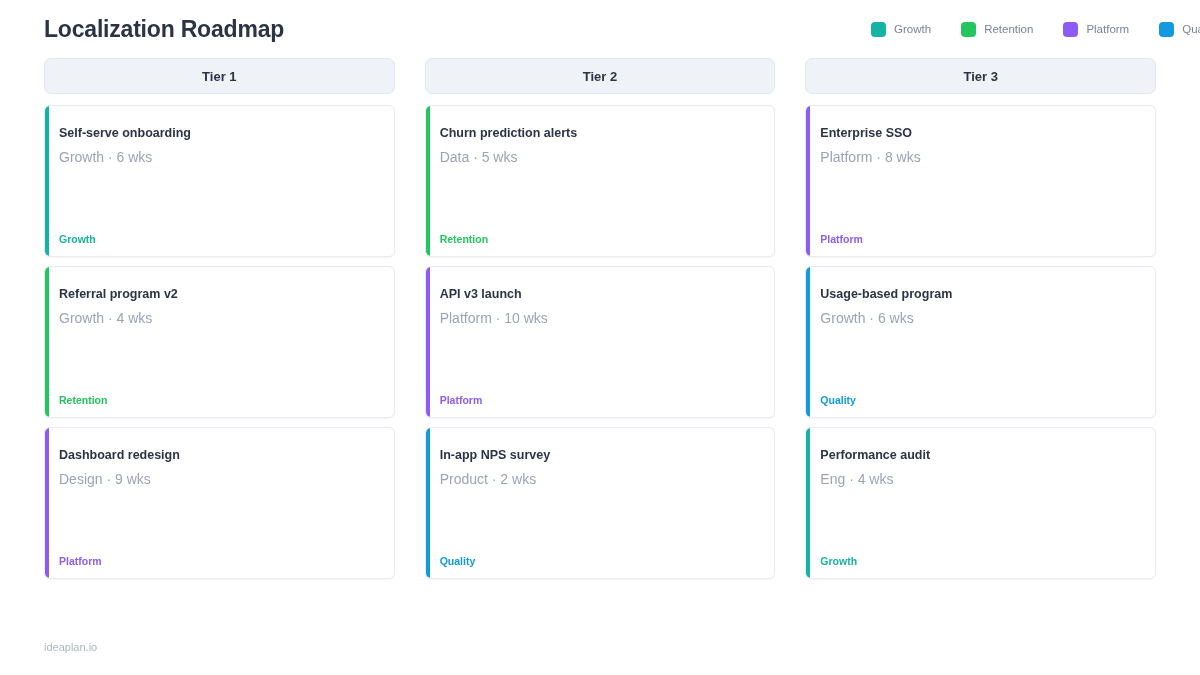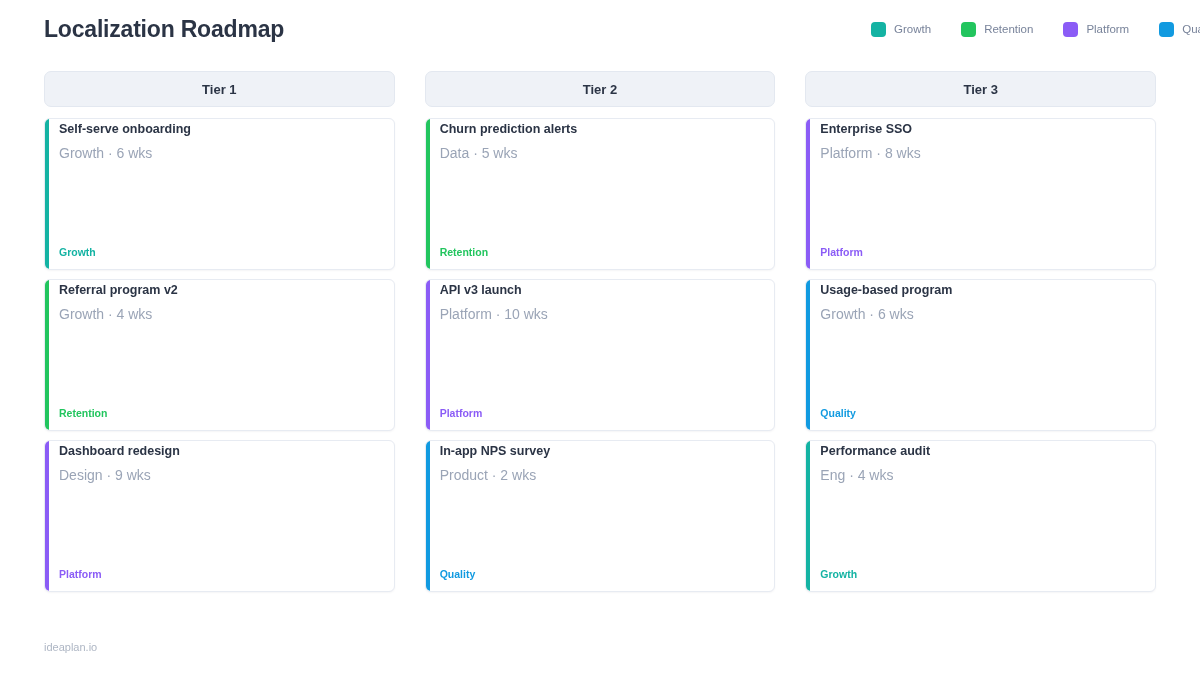--- a/index.html
+++ b/index.html
@@ -61,21 +61,21 @@
   .legend-label {
     font-size: 11.5px;
     color: #78839a;
     white-space: nowrap;
   }
 
   
   .board {
     display: flex;
     gap: 30px;
-    margin-top: 13px;
+    margin-top: 0;
   }
   .column {
     flex: 1 1 0;
     min-width: 0;
   }
   .column-header {
     height: 36px;
     background: #eff2f7;
     border: 1px solid #e3e8f0;
     border-radius: 7px;
@@ -97,21 +97,21 @@
   }
 
   
   .card {
     position: relative;
     height: 152px;
     background: #ffffff;
     border: 1px solid #e7ebf2;
     border-radius: 6px;
     box-sizing: border-box;
-    padding: 3px 14px 11px 14px;
+    padding: 20px 14px 11px 14px;
     display: flex;
     flex-direction: column;
     overflow: hidden;
     box-shadow: 0 1px 2px rgba(20, 30, 55, 0.045);
   }
   .card-accent {
     position: absolute;
     left: 0;
     top: 0;
     bottom: 0;

